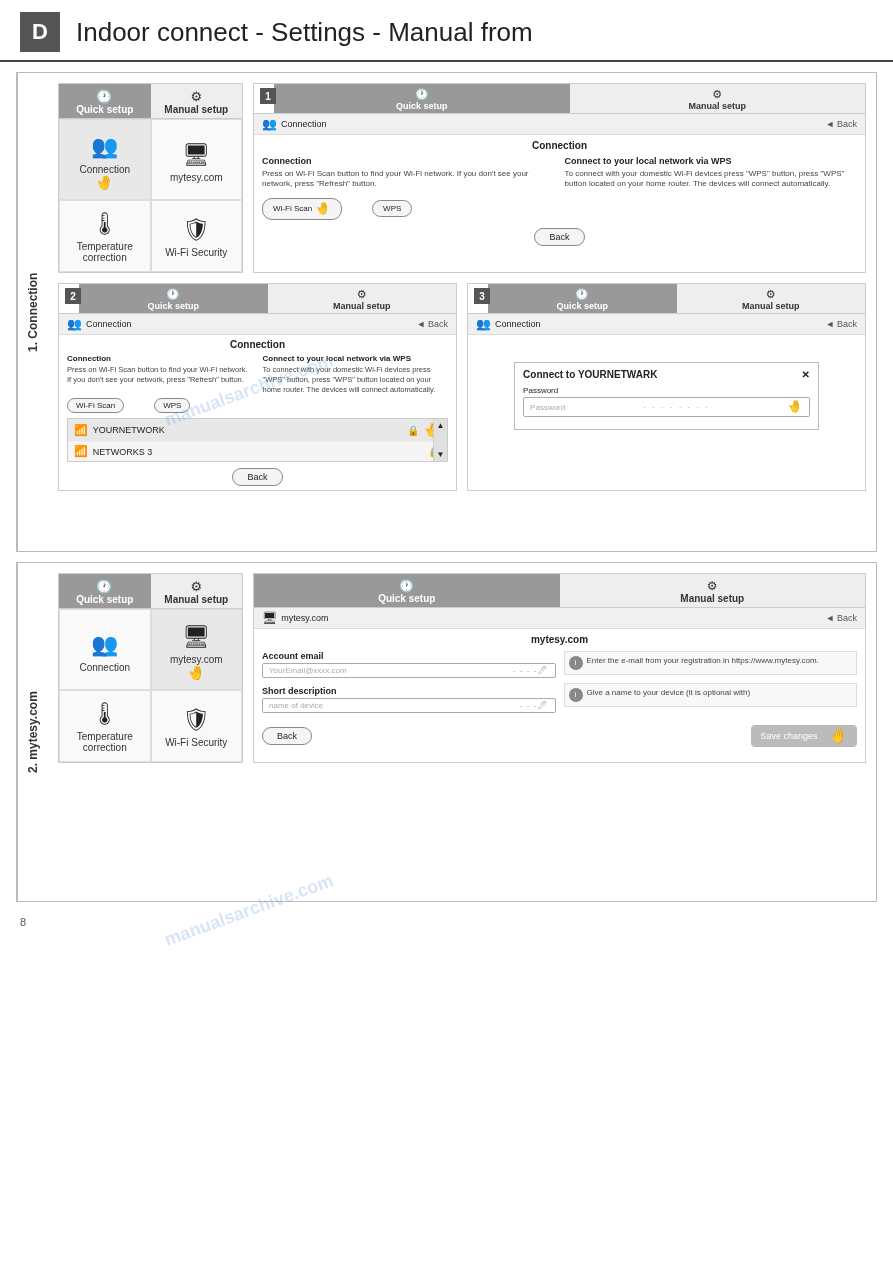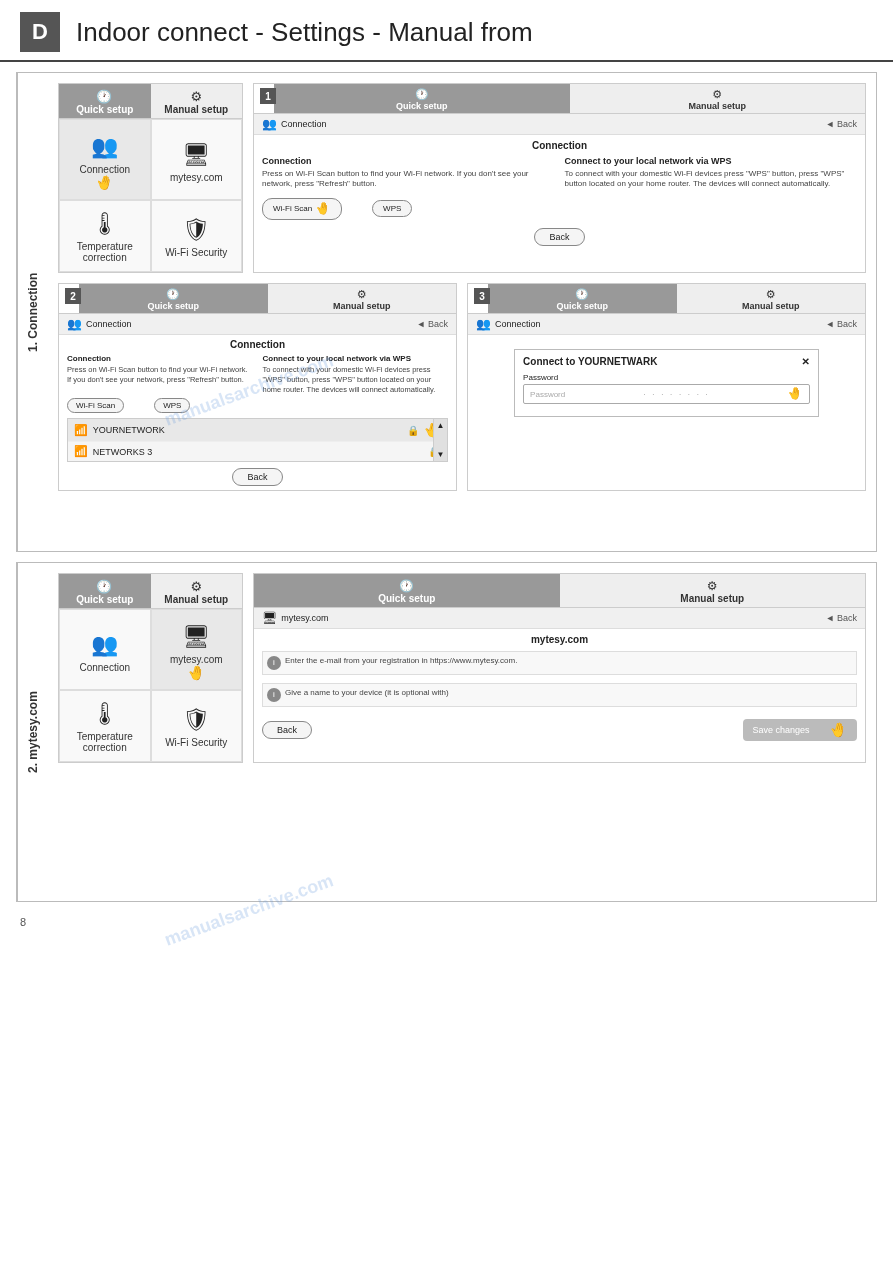--- a/index.html
+++ b/index.html
@@ -182,21 +182,21 @@
             <span style="font-size:9px;font-weight:bold;">Manual setup</span>
           </div>
         </div>
         <div style="display:flex;align-items:center;background:#f0f0f0;padding:3px 8px;border-bottom:1px solid #ddd;">
           <span style="font-size:12px;margin-right:4px;">👥</span>
           <span style="flex:1;font-size:9px;">Connection</span>
           <span style="font-size:9px;color:#555;">◄ Back</span>
         </div>
         <div style="padding:10px 8px;">
 
-          <div style="border:1px solid #bbb;background:#fff;margin:4px auto;width:80%;padding:6px 8px;">
+          <div style="border:1px solid #bbb;background:#fff;margin:17px auto;width:80%;padding:6px 8px;">
             <div style="display:flex;justify-content:space-between;align-items:center;font-weight:bold;font-size:10px;margin-bottom:6px;">
               <span>Connect to YOURNETWARK</span>
               <span style="font-size:10px;cursor:pointer;">✕</span>
             </div>
             <div style="margin-bottom:6px;">
               <label style="font-size:8px;display:block;margin-bottom:2px;">Password</label>
               <div style="border:1px solid #aaa;border-radius:2px;padding:2px 6px;font-size:8px;color:#aaa;display:flex;align-items:center;justify-content:space-between;">
                 <span style="font-size:8px;">Password</span>
                 <span style="letter-spacing:2px;font-size:8px;">· · · · · · · ·</span>
                 <span style="font-size:12px;transform:rotate(10deg);">🤚</span>
@@ -264,37 +264,55 @@
         </div>
         <div style="display:flex;align-items:center;background:#f0f0f0;padding:3px 8px;border-bottom:1px solid #ddd;">
           <span style="font-size:12px;margin-right:4px;">🖥</span>
           <span style="flex:1;font-size:9px;">mytesy.com</span>
           <span style="font-size:9px;color:#555;">◄ Back</span>
         </div>
         <div style="padding:5px 8px;">
           <div style="text-align:center;font-weight:bold;font-size:10px;margin-bottom:6px;">mytesy.com</div>
 
           <div style="display:flex;gap:8px;">
+            <div style="flex:1;">
+
+              <div style="margin-bottom:8px;">
+                <label style="font-size:9px;font-weight:bold;display:block;margin-bottom:2px;">Account email</label>
+                <div style="border:1px solid #aaa;border-radius:2px;padding:2px 6px;font-size:8px;color:#aaa;display:flex;align-items:center;justify-content:space-between;">
+                  <span>YourEmail@xxxx.com</span>
+                  <span style="letter-spacing:1px;font-size:8px;">- - - -🖊</span>
+                </div>
+              </div>
+
+              <div>
+                <label style="font-size:9px;font-weight:bold;display:block;margin-bottom:2px;">Short description</label>
+                <div style="border:1px solid #aaa;border-radius:2px;padding:2px 6px;font-size:8px;color:#aaa;display:flex;align-items:center;justify-content:space-between;">
+                  <span>name of device</span>
+                  <span style="letter-spacing:1px;font-size:8px;">- - -🖊</span>
+                </div>
+              </div>
+            </div>
             <div style="flex:1;display:flex;flex-direction:column;gap:8px;">
 
               <div style="border:1px solid #ddd;background:#f8f8f8;padding:4px;font-size:8px;color:#444;line-height:1.3;display:flex;gap:4px;align-items:flex-start;">
                 <div style="width:14px;height:14px;border-radius:50%;background:#888;color:#fff;font-size:8px;display:flex;align-items:center;justify-content:center;flex-shrink:0;">i</div>
                 <span>Enter the e-mail from your registration in https://www.mytesy.com.</span>
               </div>
 
               <div style="border:1px solid #ddd;background:#f8f8f8;padding:4px;font-size:8px;color:#444;line-height:1.3;display:flex;gap:4px;align-items:flex-start;">
                 <div style="width:14px;height:14px;border-radius:50%;background:#888;color:#fff;font-size:8px;display:flex;align-items:center;justify-content:center;flex-shrink:0;">i</div>
                 <span>Give a name to your device (it is optional with)</span>
               </div>
             </div>
           </div>
 
           <div style="display:flex;justify-content:space-between;align-items:center;margin-top:12px;">
             <div style="border:1px solid #888;border-radius:10px;padding:3px 14px;font-size:9px;background:#f5f5f5;">Back</div>
-            <div style="background:#bbb;color:#fff;border:none;border-radius:4px;padding:3px 10px;font-size:9px;display:flex;align-items:center;gap:20px;">
+            <div style="background:#bbb;color:#fff;border:none;border-radius:4px;padding:3px 10px;font-size:9px;display:flex;align-items:center;gap:12px;">
               <span>Save changes</span>
               <span style="font-size:14px;transform:rotate(10deg);">🤚</span>
             </div>
           </div>
         </div>
       </div>
 
     </div>
   </div>
 </div>

